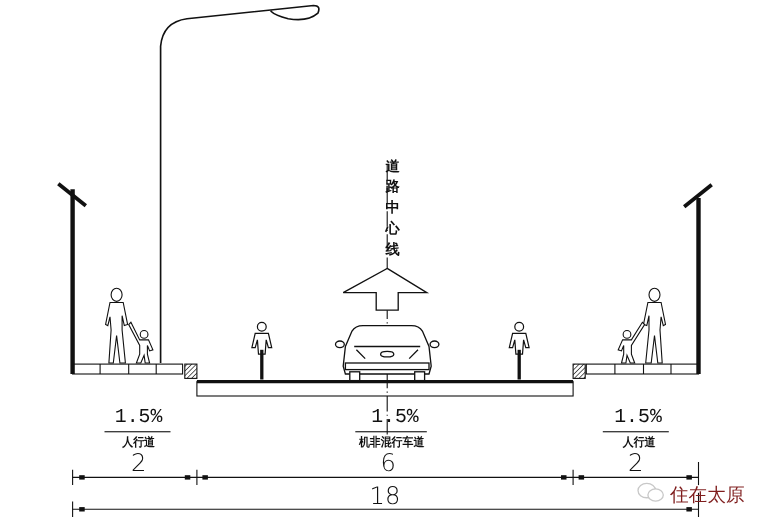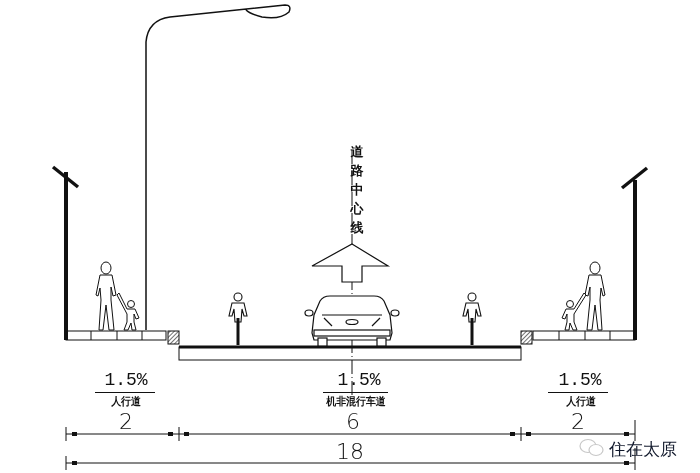--- a/index.html
+++ b/index.html
@@ -5,21 +5,21 @@
   html, body { margin:0; padding:0; background:#ffffff; }
   body { width:700px; height:473px; overflow:hidden; position:relative; font-family:"DejaVu Sans", sans-serif; }
   #canvas { position:absolute; left:0; top:0; width:700px; height:473px; }
   .lbl { position:absolute; color:#111; white-space:nowrap; text-align:center; }
   .slope { font-family:Liberation Mono, monospace; font-size:18px; font-weight:300; letter-spacing:0px; line-height:21px; }
   .slope-line { position:absolute; height:1px; background:#111; }
   .zone { font-family:"DejaVu Sans", sans-serif; font-size:11px; font-weight:bold; line-height:12px; transform:scaleX(0.9); }
   .dim { font-family:"DejaVu Sans", sans-serif; font-size:22px; font-weight:300; line-height:22px; }
   .center-text { position:absolute; left:347px; top:142px; width:20px; font-family:"DejaVu Sans", sans-serif; font-size:13px; font-weight:bold; line-height:19px; text-align:center; color:#111; }
   .center-text span { display:block; }
-  .watermark { position:absolute; left:583px; top:438px; font-size:17px; color:#0f172a; font-family:"DejaVu Sans", sans-serif; }
+  .watermark { position:absolute; left:583px; top:438px; font-size:17px; color:#7f1d1d; font-family:"DejaVu Sans", sans-serif; }
   .wm-icon { position:absolute; left:578px; top:437px; width:28px; height:22px; }
 </style>
 </head>
 <body>
 
 <svg id="canvas" viewBox="0 0 700 473" xmlns="http://www.w3.org/2000/svg">
 
   <g fill="none" stroke="#111" stroke-width="1.5">
     <path d="M146 330 L146 42 Q148 20 170 17 L285 5 Q292 5 289 12 Q280 20 262 17 Q250 14 246 10"></path>
   </g>

